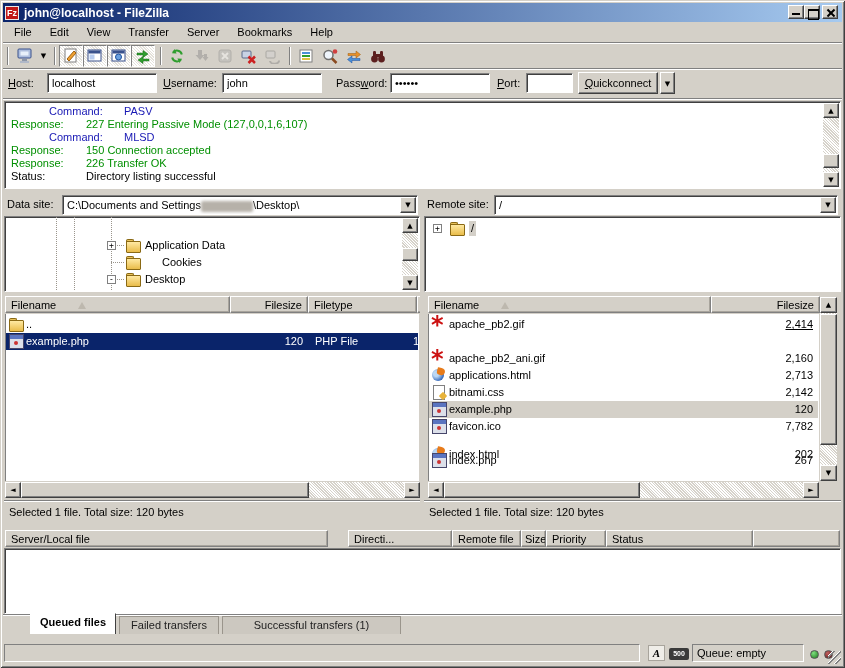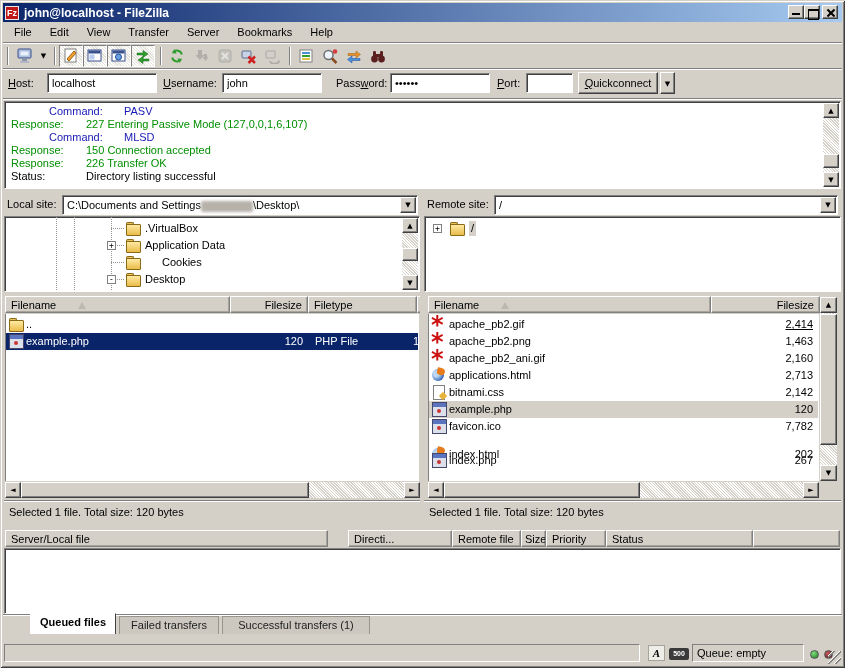--- a/index.html
+++ b/index.html
@@ -314,40 +314,35 @@
     <div class="log-line" style="top:68px;">
         <span class="log-type stat">Status:</span>
         <span class="log-msg stat">Directory listing successful</span>
       </div>
     <div class="sb-track" style="right:1px; top:1px; bottom:1px; width:16px;"></div>
     <div class="sb-btn" style="right:1px; top:1px; width:16px; height:15px;">▲</div>
     <div class="sb-thumb" style="right:1px; top:52px; width:16px; height:14px;"></div>
     <div class="sb-btn" style="right:1px; bottom:1px; width:16px; height:15px;">▼</div>
   </div>
 
-  <div class="abs" style="left:7px; top:198px;">Local site:</div>
+  <div class="abs" style="left:7px; top:198px;">Data site:</div>
   <div class="combo" style="left:62px; top:195px; width:356px;">
     <span>C:\Documents and Settings</span><span class="redact"></span><span>\Desktop\</span>
     <span class="combo-btn dd-arrow">▼</span>
   </div>
   <div class="abs" style="left:427px; top:198px;">Remote site:</div>
   <div class="combo" style="left:494px; top:195px; width:344px;">
     <span>/</span>
     <span class="combo-btn dd-arrow">▼</span>
   </div>
 
   <div class="tree-box" style="left:4px; width:416px;">
     <div class="vguide" style="left:51px;"></div>
     <div class="vguide" style="left:69px;"></div>
     <div class="vguide" style="left:106px;"></div>
-    <div class="tree-row" style="top:3px;">
-      <span class="hconn" style="left:106px; width:14px;"></span>
-      <span class="icon folder-icon" style="left:120px;"></span>
-      <span class="tree-label" style="left:138px;">.VirtualBox</span>
-    </div>
     <div class="tree-row" style="top:20px;">
       <span class="expander" style="left:102px;">+</span>
       <span class="hconn" style="left:112px; width:8px;"></span>
       <span class="icon folder-icon" style="left:120px;"></span>
       <span class="tree-label" style="left:138px;">Application Data</span>
     </div>
     <div class="tree-row" style="top:37px;">
       <span class="hconn" style="left:106px; width:14px;"></span>
       <span class="icon folder-icon" style="left:120px;"></span>
       <span class="tree-label" style="left:155px;">Cookies</span>
@@ -396,25 +391,20 @@
   <div class="hdr-row" style="left:428px; width:392px;">
     <div class="hcell" style="left:0; width:283px;"><span>Filename</span><span class="sort-asc" style="left:72px;"></span></div>
     <div class="hcell num" style="left:283px; width:109px;"><span>Filesize</span></div>
   </div>
 
   <div class="list-body" style="left:428px; width:391px;">
     <div class="frow" style="top:2px;">
       <span class="icon image-red-icon" style="left:2px;"></span>
       <span class="fcell" style="left:20px; width:250px;">apache_pb2.gif</span>
       <span class="fcell num" style="left:280px; width:104px;text-decoration:underline;">2,414</span>
-    </div>
-    <div class="frow" style="top:19px;">
-      <span class="icon image-red-icon" style="left:2px;"></span>
-      <span class="fcell" style="left:20px; width:250px;">apache_pb2.png</span>
-      <span class="fcell num" style="left:280px; width:104px;">1,463</span>
     </div>
     <div class="frow" style="top:36px;">
       <span class="icon image-red-icon" style="left:2px;"></span>
       <span class="fcell" style="left:20px; width:250px;">apache_pb2_ani.gif</span>
       <span class="fcell num" style="left:280px; width:104px;">2,160</span>
     </div>
     <div class="frow" style="top:53px;">
       <span class="icon firefox-icon" style="left:2px;"></span>
       <span class="fcell" style="left:20px; width:250px;">applications.html</span>
       <span class="fcell num" style="left:280px; width:104px;">2,713</span>
@@ -478,21 +468,21 @@
     <div class="hcell num" style="left:517px; width:25px; padding:2px 3px;"><span>Size</span></div>
     <div class="hcell" style="left:542px; width:60px;"><span>Priority</span></div>
     <div class="hcell" style="left:602px; width:147px;"><span>Status</span></div>
     <div class="hcell" style="left:749px; width:87px;"></div>
   </div>
   <div class="abs queue-body sunken-white"></div>
 
   <div class="abs hgroove" style="left:3px; top:614px; width:839px;"></div>
   <div class="tab active" style="left:30px; top:613px; width:86px; height:21px;">Queued files</div>
   <div class="tab inactive" style="left:119px; top:616px; width:100px; height:18px;">Failed transfers</div>
-  <div class="tab inactive" style="left:222px; top:616px; width:148px; height:18px;">Successful transfers (1)</div>
+  <div class="tab inactive" style="left:222px; top:616px; width:179px; height:18px;">Successful transfers (1)</div>
 
   <div class="abs sunken-flat" style="left:4px; top:644px; width:636px; height:18px;"></div>
   <div class="abs" style="left:648px; top:645px; width:17px; height:16px; border:1px solid #a8a49c; background:#efede8; text-align:center; font:bold italic 11px/14px 'Liberation Serif',serif;">A</div>
   <div class="abs" style="left:669px; top:648px; width:20px; height:12px; background:#3a3a3a; border-radius:2px; color:#fff; font:bold 7px/12px 'Liberation Sans',sans-serif; text-align:center;">500</div>
   <div class="abs sunken-flat" style="left:692px; top:644px; width:112px; height:18px; padding:2px 4px; background:#d4d0c8;">Queue: empty</div>
   <div class="led" style="left:810px; background:radial-gradient(circle at 35% 30%, #7fe07f, #1d7a1d);"></div>
   <div class="led" style="left:824px; background:radial-gradient(circle at 35% 30%, #c06060, #5c1414);"></div>
   <div class="grip"></div>
 
 </div>

